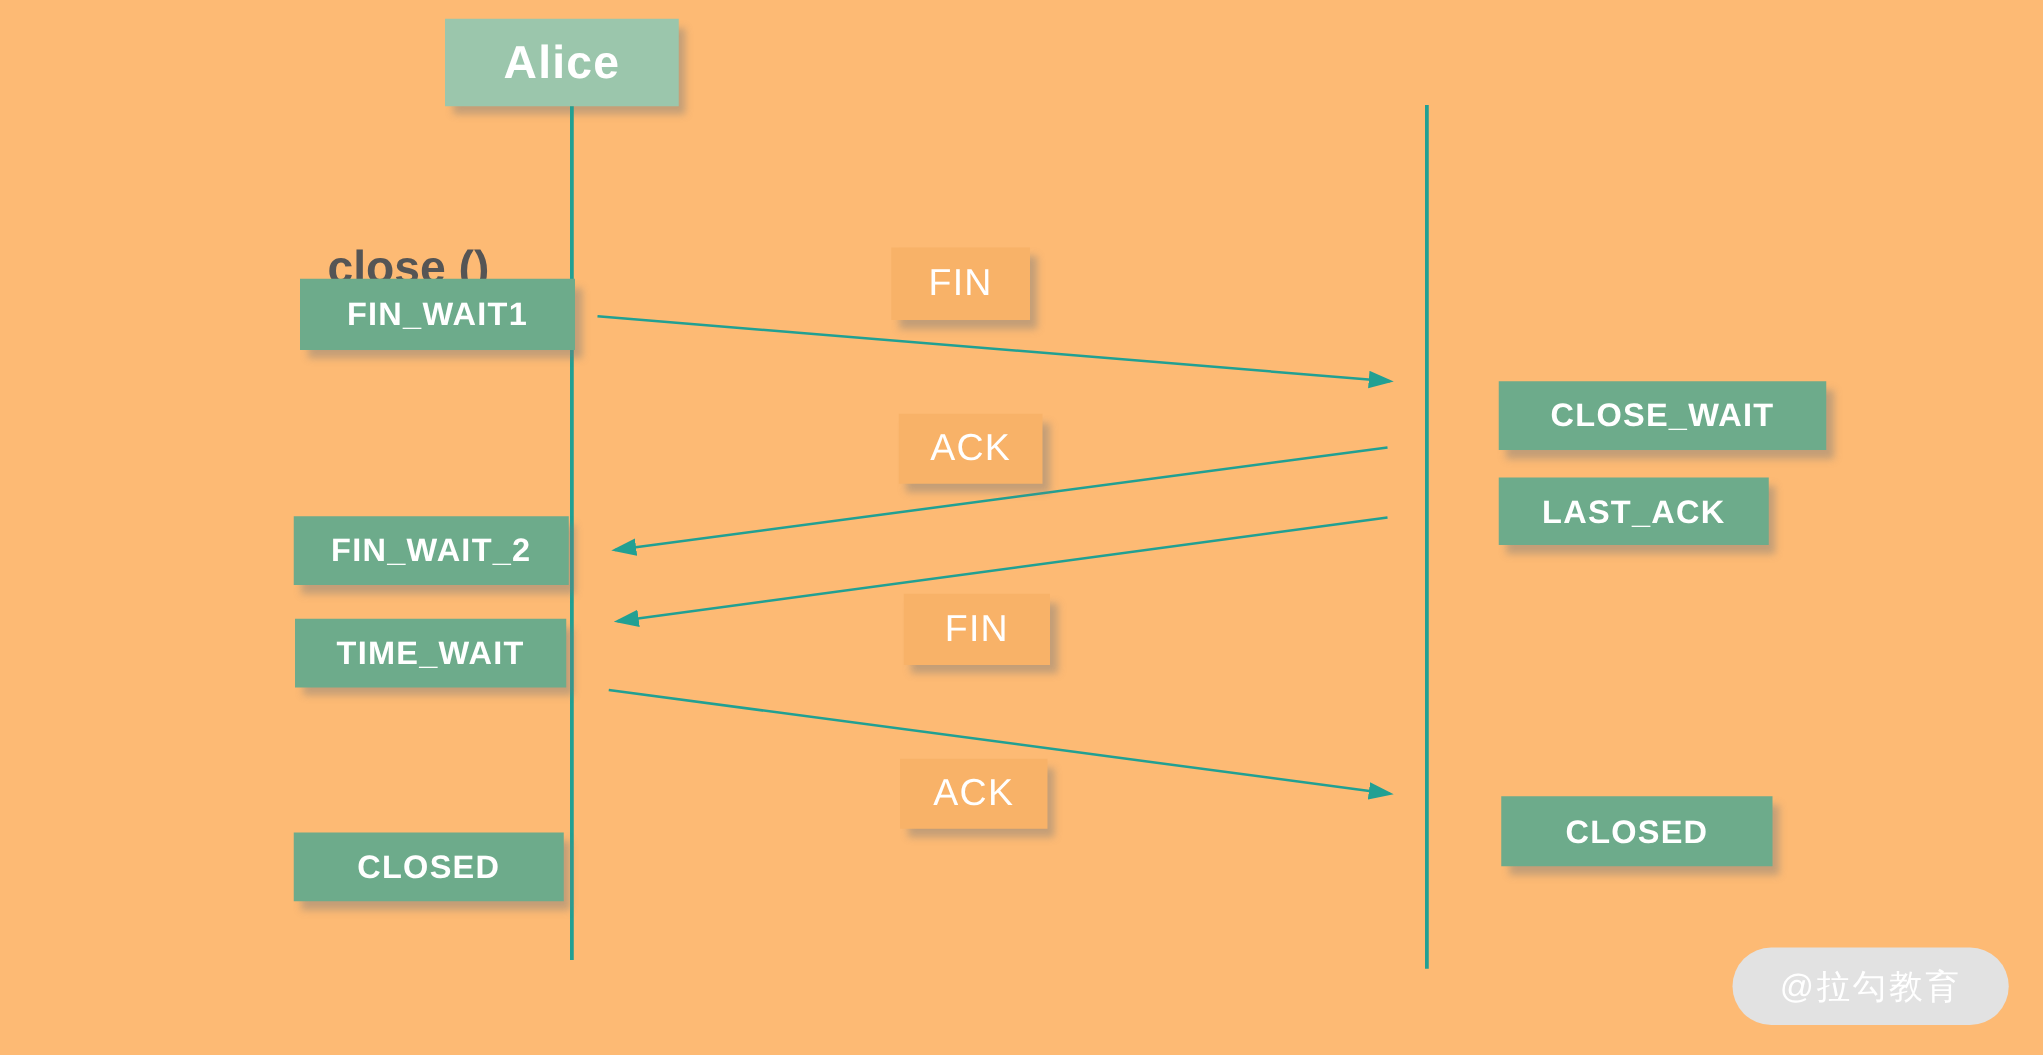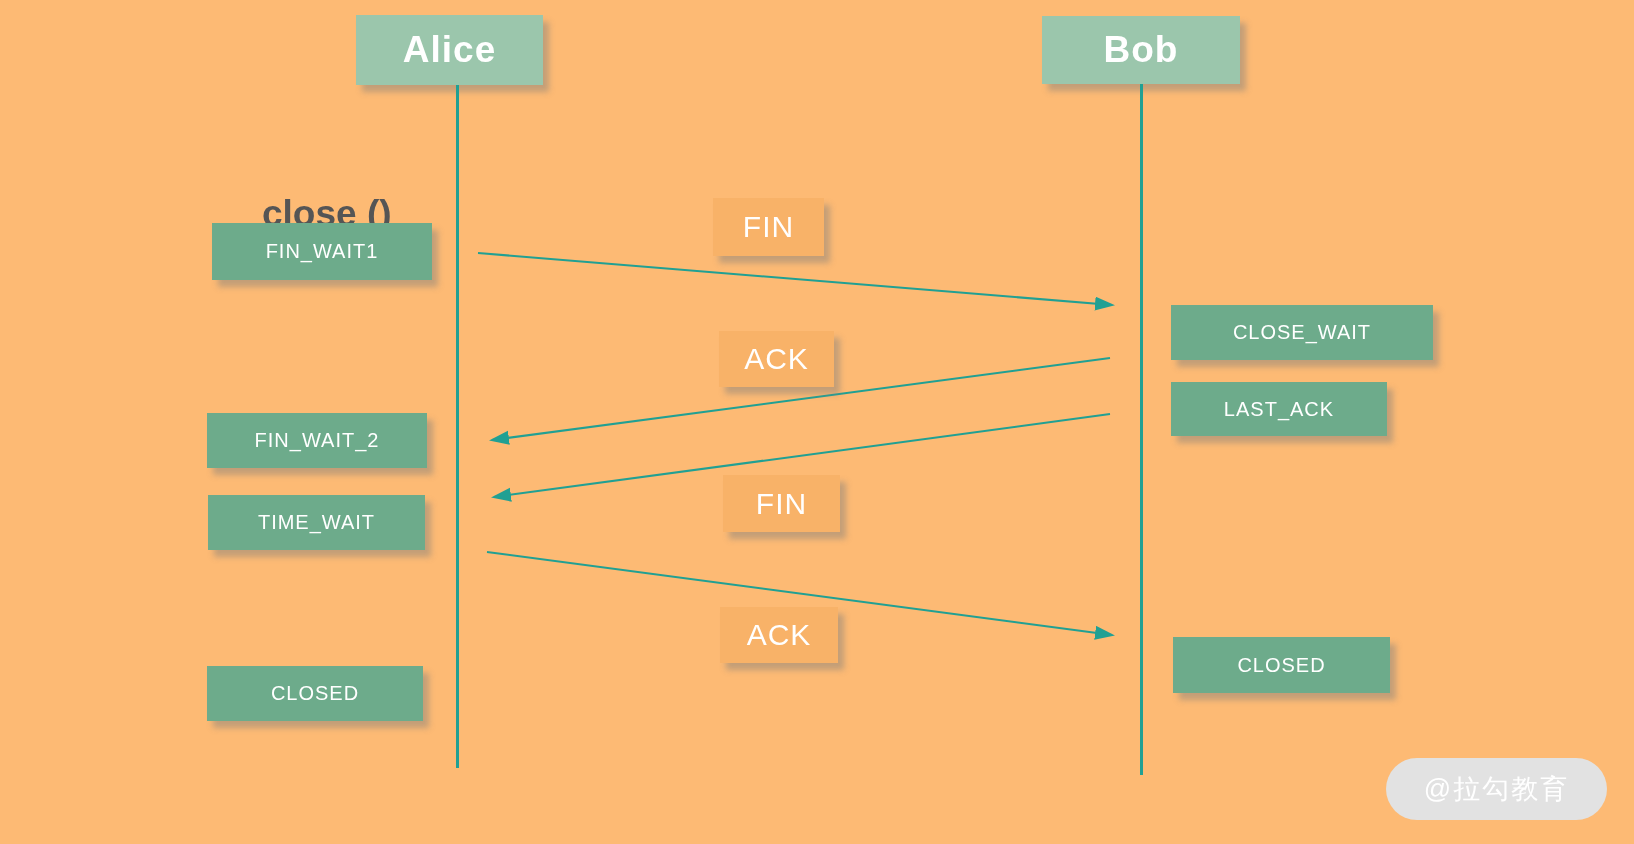--- a/index.html
+++ b/index.html
@@ -35,28 +35,29 @@
     position: absolute;
     width: 3px;
     background: #21a093;
   }
 
   
   .state-box {
     position: absolute;
     background: #6dab8b;
     color: #ffffff;
-    font-size: 20px;
-    font-weight: normal;
+    font-size: 26px;
+    font-weight: bold;
     display: flex;
     align-items: center;
     justify-content: center;
     box-shadow: 6px 7px 6px rgba(125,125,125,0.45);
     letter-spacing: 1px;
     white-space: nowrap;
+    margin-left: 28px;
   }
 
   
   .msg-box {
     position: absolute;
     background: #f8b268;
     color: #ffffff;
     font-size: 30px;
     font-weight: normal;
     display: flex;
@@ -97,21 +98,20 @@
     font-weight: 500;
     letter-spacing: 2px;
   }
 </style>
 </head>
 <body>
 
 <div id="canvas">
 
   <div class="actor-box" style="left:356px; top:15px; width:187px; height:70px;">Alice</div>
-  <div class="actor-box" style="left:1042px; top:16px; width:198px; height:68px;">Bob</div>
 
   <div class="lifeline" style="left:456px; top:85px; height:683px;"></div>
   <div class="lifeline" style="left:1140px; top:84px; height:691px;"></div>
 
   <div class="annotation" style="left:262px; top:165px;margin-top:28px;">close ()</div>
 
   <div class="state-box" style="left:212px; top:223px; width:220px; height:57px;">FIN_WAIT1</div>
   <div class="state-box" style="left:207px; top:413px; width:220px; height:55px;">FIN_WAIT_2</div>
   <div class="state-box" style="left:208px; top:495px; width:217px; height:55px;">TIME_WAIT</div>
   <div class="state-box" style="left:207px; top:666px; width:216px; height:55px;">CLOSED</div>

